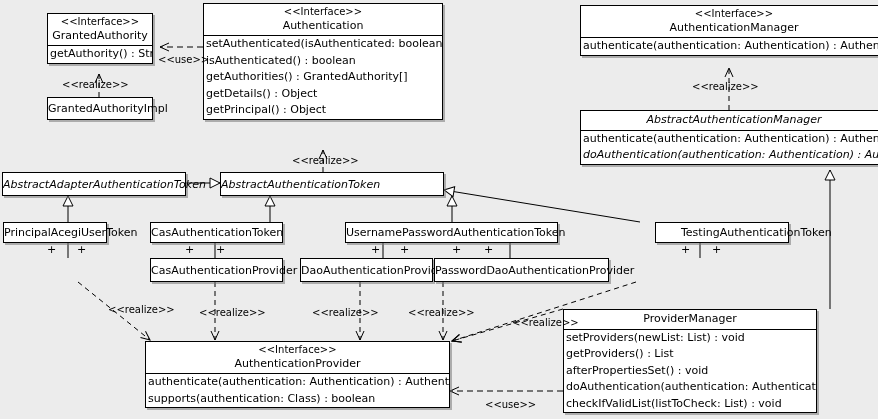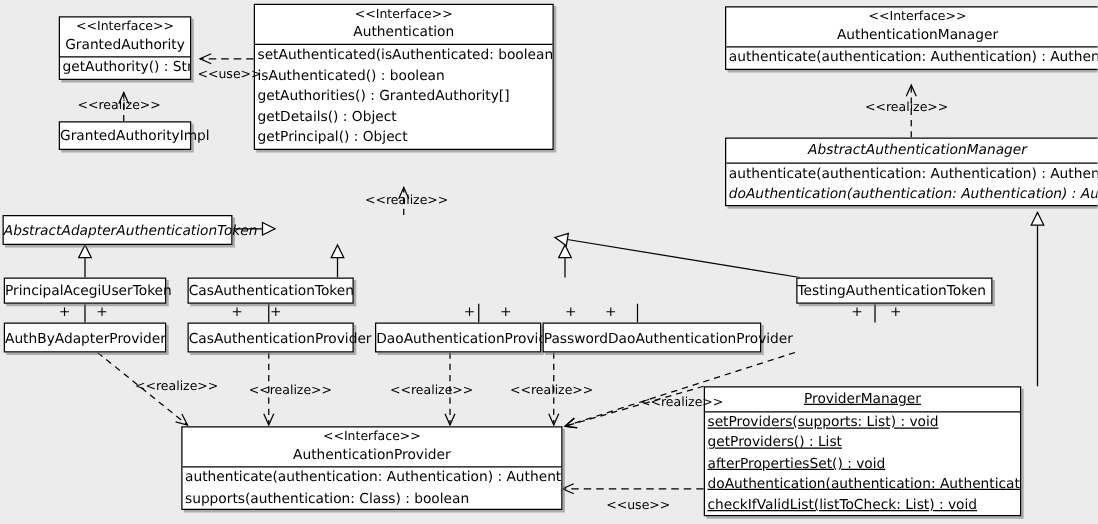--- a/index.html
+++ b/index.html
@@ -179,37 +179,40 @@
     <div class="ops">
       <div class="op">authenticate(authentication: Authentication) : Authentication</div>
       <div class="op abst">doAuthentication(authentication: Authentication) : Authentication</div>
     </div>
   </div>
 
   <div class="uml simple abst" style="left:2px;top:172px;width:184px;height:24px;">
     <span>AbstractAdapterAuthenticationToken</span>
   </div>
 
-
-  <div class="uml simple" style="left:3px;top:222px;width:130px;height:21px;">
+  <div class="uml simple abst" style="left:220px;top:172px;width:224px;height:24px;">
+    <span>AbstractAuthenticationToken</span>
+  </div>
+
+  <div class="uml simple" style="left:3px;top:222px;width:104px;height:21px;">
     <span>PrincipalAcegiUserToken</span>
   </div>
 
   <div class="uml simple" style="left:150px;top:222px;width:133px;height:21px;">
     <span>CasAuthenticationToken</span>
   </div>
 
-
-  <div class="uml simple" style="left:637px;top:222px;width:157px;height:21px;">
+  <div class="uml simple" style="left:345px;top:222px;width:213px;height:21px;">
+    <span>UsernamePasswordAuthenticationToken</span>
+  </div>
+
+  <div class="uml simple" style="left:655px;top:222px;width:134px;height:21px;padding-left:25px;">
     <span>TestingAuthenticationToken</span>
   </div>
 
-  <div class="uml simple" style="left:3px;top:258px;width:130px;height:24px;">
-    <span>AuthByAdapterProvider</span>
-  </div>
 
   <div class="uml simple" style="left:150px;top:258px;width:133px;height:24px;">
     <span>CasAuthenticationProvider</span>
   </div>
 
   <div class="uml simple" style="left:300px;top:258px;width:133px;height:24px;">
     <span>DaoAuthenticationProvider</span>
   </div>
 
   <div class="uml simple" style="left:434px;top:258px;width:175px;height:24px;">
@@ -222,27 +225,27 @@
       <span class="stereo">&lt;&lt;Interface&gt;&gt;</span>
       <span class="cname">AuthenticationProvider</span>
     </div>
     <div class="sep"></div>
     <div class="ops">
       <div class="op">authenticate(authentication: Authentication) : Authentication</div>
       <div class="op">supports(authentication: Class) : boolean</div>
     </div>
   </div>
 
-  <div class="uml" style="left:563px;top:309px;width:254px;text-decoration:underline;">
+  <div class="uml" style="left:563px;top:309px;width:254px;">
     <div class="hdr">
       <span class="cname">ProviderManager</span>
     </div>
     <div class="sep"></div>
     <div class="ops">
-      <div class="op">setProviders(supports: List) : void</div>
+      <div class="op">setProviders(newList: List) : void</div>
       <div class="op">getProviders() : List</div>
       <div class="op">afterPropertiesSet() : void</div>
       <div class="op">doAuthentication(authentication: Authentication) : Authentication</div>
       <div class="op">checkIfValidList(listToCheck: List) : void</div>
     </div>
   </div>
 
   <div class="lbl" style="left:158px;top:54px;">&lt;&lt;use&gt;&gt;</div>
   <div class="lbl" style="left:62px;top:79px;">&lt;&lt;realize&gt;&gt;</div>
   <div class="lbl" style="left:292px;top:155px;">&lt;&lt;realize&gt;&gt;</div>

